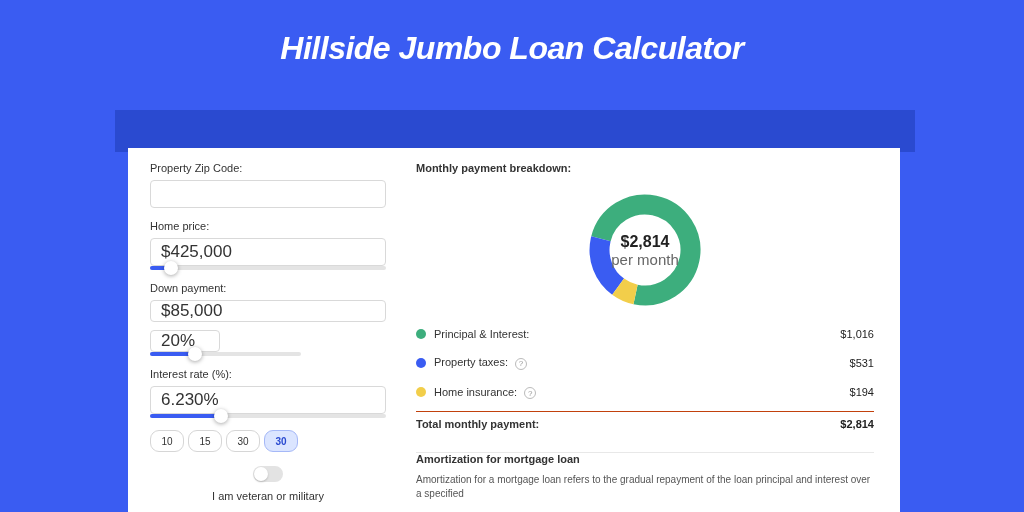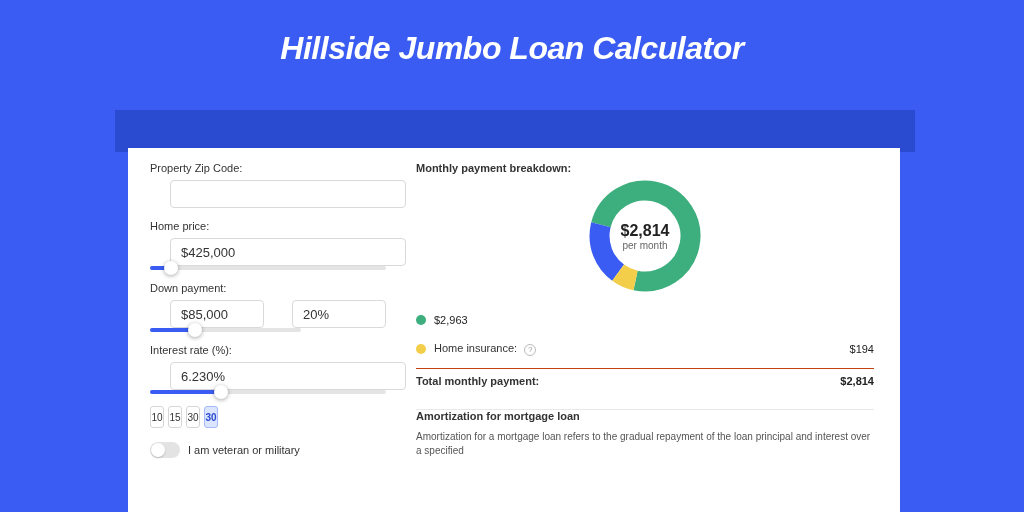--- a/index.html
+++ b/index.html
@@ -4,41 +4,41 @@
 <style>
   * { box-sizing: border-box; margin: 0; padding: 0; }
   html, body { width: 1024px; height: 512px; overflow: hidden; font-family: -apple-system, BlinkMacSystemFont, "Segoe UI", Arial, sans-serif; }
   .outer { background: #3a5cf2; width: 1024px; height: 512px; position: relative; }
   .title { color: #fff; text-align: center; font-size: 32px; font-weight: 700; padding-top: 30px; padding-bottom: 18px; letter-spacing: -0.5px; font-style: italic; }
   .shadowbar { position: absolute; top: 110px; left: 115px; width: 800px; height: 42px; background: #2a4ad0; }
   .card { position: absolute; top: 148px; left: 128px; width: 772px; height: 400px; background: #fff; display: flex; }
   .left { width: 280px; padding: 14px 22px; font-size: 11px; color: #333; }
   .right { flex: 1; padding: 14px 26px 0 8px; font-size: 11px; color: #333; }
   .lbl { display: block; margin-bottom: 6px; color: #333; font-size: 11px; }
-  .field { display: block; width: 100%; height: 28px; border: 1px solid #d9d9d9; border-radius: 4px; padding: 0 10px; font-size: 13px; color: #333; background: #fff; margin-left: 20px; }
+  .field { display: block; width: 100%; height: 28px; border: 1px solid #d9d9d9; border-radius: 4px; padding: 0 10px; font-size: 17px; color: #333; background: #fff; }
   .group { margin-bottom: 12px; position: relative; }
-  .slider-row { display: flex; gap: 8px; }
+  .slider-row { display: flex; gap: 8px; flex-direction: column; }
   .slider-row .field { flex: 1; }
   .slider-row .pct { width: 70px; }
   .slider { width: 100%; height: 4px; background: #e4e4e4; position: relative; margin-top: 0px; border-radius: 2px; }
   .slider .active { position: absolute; left: 0; top: 0; height: 4px; background: #3a5cf2; border-radius: 2px; }
   .slider .thumb { position: absolute; top: -5px; width: 14px; height: 14px; border-radius: 50%; background: #fff; box-shadow: 0 1px 4px rgba(0,0,0,.35); }
   .periods { display: flex; gap: 4px; }
-  .periods .pbtn { width: 14px; height: 22px; border: 1px solid #d6d6d6; border-radius: 3px; background: #fff; font-size: 10px; display: flex; align-items: center; justify-content: center; cursor: pointer; color: #333; }
+  .periods .pbtn { width: 34px; height: 22px; border: 1px solid #d6d6d6; border-radius: 9px; background: #fff; font-size: 10px; display: flex; align-items: center; justify-content: center; cursor: pointer; color: #333; }
   .periods .pbtn.active { background: #dbe5ff; border-color: #a5b8f7; color: #2a4ad0; font-weight: 700; }
-  .toggle-row { display: flex; align-items: center; gap: 8px; margin-top: 14px; }
+  .toggle-row { display: flex; align-items: center; gap: 8px; margin-top: 14px; flex-direction: column; }
   .toggle { width: 30px; height: 16px; border-radius: 10px; background: #e3e3e3; position: relative; }
   .toggle .knob { position: absolute; left: 1px; top: 1px; width: 14px; height: 14px; background: #fff; border-radius: 50%; box-shadow: 0 1px 2px rgba(0,0,0,.2); }
-  .rtitle { font-weight: 700; font-size: 11px; margin-bottom: 0; }
+  .rtitle { font-weight: 700; font-size: 11px; margin-bottom: 14px; }
   .donut-wrap { display: flex; justify-content: center; padding: 2px 0 10px; }
   .donut { position: relative; width: 120px; height: 120px; }
   .donut svg { transform: rotate(-78deg) scaleX(-1); }
   .donut-center { position: absolute; inset: 0; display: flex; flex-direction: column; align-items: center; justify-content: center; }
   .donut-center .big { font-size: 16px; font-weight: 800; color: #222; }
-  .donut-center .sm { font-size: 10px; color: #666; }
+  .donut-center .sm { font-size: 15px; color: #666; }
   .legend-row { display: flex; align-items: center; padding: 8px 0; border-top: 0; }
   .legend-row .dot { width: 10px; height: 10px; border-radius: 50%; margin-right: 8px; }
   .legend-row .name { flex: 1; }
   .legend-row .val { font-weight: 400; color: #222; }
   .legend-row.total { border-top: 1px solid #c2410c; margin-top: 4px; padding-top: 6px; }
   .legend-row.total .name, .legend-row.total .val { font-weight: 700; }
   .qmark { display: inline-flex; width: 12px; height: 12px; border: 1px solid #bbb; border-radius: 50%; font-size: 8px; color: #999; align-items: center; justify-content: center; margin-left: 4px; }
   .amort { margin-top: 14px; border-top: 1px solid #e8e8e8; }
   .amort-title { font-weight: 700; font-size: 11px; margin-bottom: 8px; }
   .amort-body { font-size: 10px; color: #555; line-height: 1.4; }
@@ -119,21 +119,30 @@
           </svg>
           <div class="donut-center">
             <div class="big">$2,814</div>
             <div class="sm">per month</div>
           </div>
         </div>
       </div>
 
       <div class="legend-row">
         <span class="dot" style="background:#3dae7d"></span>
-        <span class="val">$2,963</span>
+        <span class="name">Principal &amp; Interest:</span>
+        <span class="val">$1,016</span>
+      </div>
+      <div class="legend-row">
+        <span class="dot" style="background:#3a5cf2"></span>
+        <span class="name">
+          <span>Property taxes:</span>
+          <span class="qmark">?</span>
+        </span>
+        <span class="val">$531</span>
       </div>
       <div class="legend-row">
         <span class="dot" style="background:#f2ce4a"></span>
         <span class="name">
           <span>Home insurance:</span>
           <span class="qmark">?</span>
         </span>
         <span class="val">$194</span>
       </div>
       <div class="legend-row total">

